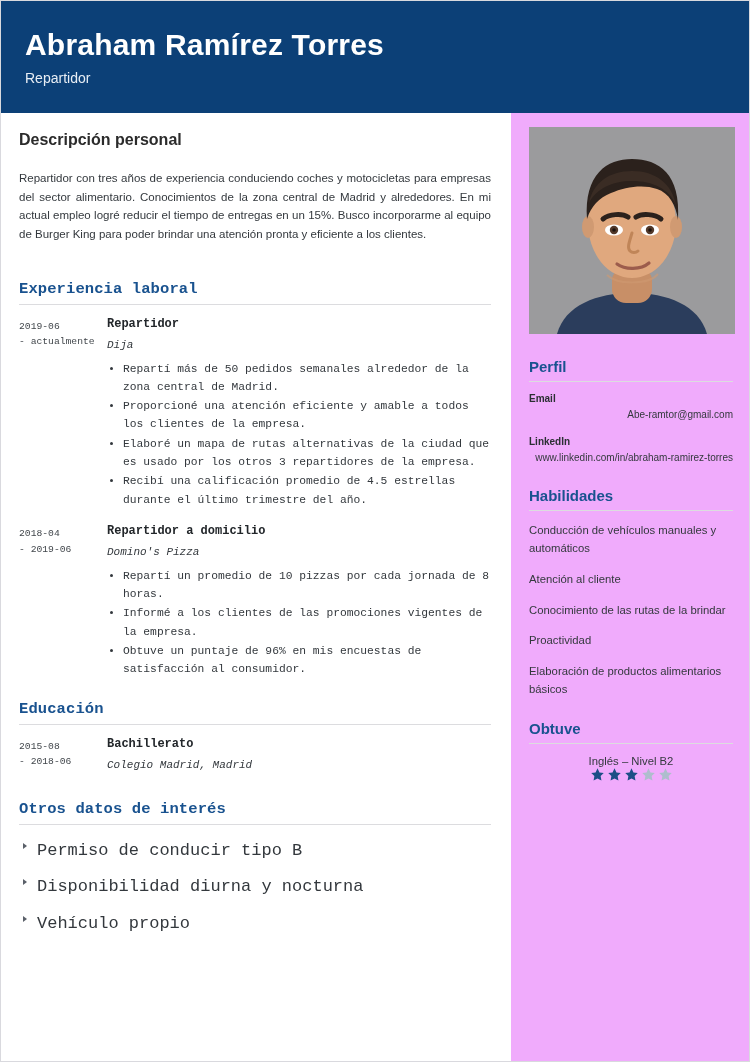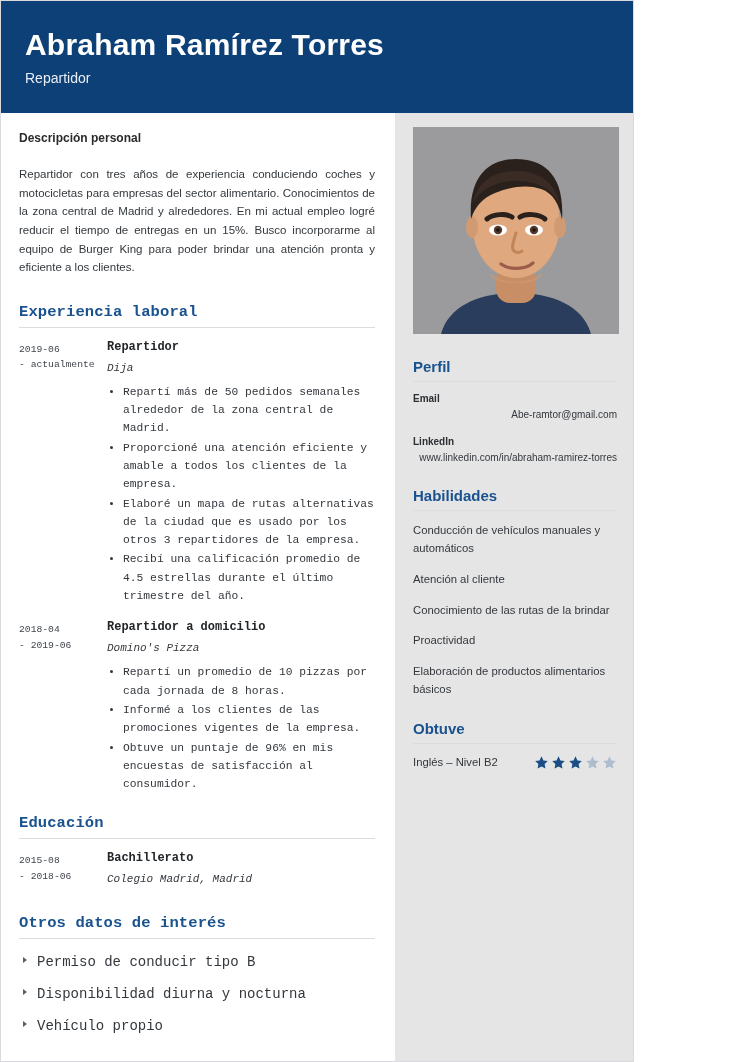--- a/index.html
+++ b/index.html
@@ -6,21 +6,21 @@
     margin: 0;
     padding: 0;
     background: #ffffff;
   }
   body {
     font-family: "Liberation Sans", sans-serif;
     -webkit-font-smoothing: antialiased;
   }
   .page {
     position: relative;
-    width: 634px;
+    width: 750px;
     height: 1062px;
     background: #ffffff;
     border: 1px solid #d9d9de;
     box-sizing: border-box;
     overflow: hidden;
   }
 
   
   .header {
     background: #0c4077;
@@ -55,37 +55,37 @@
   }
   .main-col {
     width: 510px;
     box-sizing: border-box;
     padding: 18px 20px 0 18px;
     background: #ffffff;
   }
   .side-col {
     width: 238px;
     box-sizing: border-box;
-    background: #e5e5e5;
+    background: #f0abfc;
     padding: 14px 16px 0 18px;
   }
 
   
   .subhead {
-    font-size: 12px;
+    font-size: 16px;
     font-weight: bold;
     color: #2b2b2b;
     margin: 0 0 20px 0;
   }
   .summary {
     font-size: 11.5px;
     color: #33383d;
     line-height: 1.62;
     text-align: justify;
-    margin: 0 0 26px 0;
+    margin: 0 0 36px 0;
   }
 
   .section-title {
     font-size: 15.5px;
     font-weight: bold;
     color: #19528f;
     margin: 0 0 6px 0;
     letter-spacing: 0.1px;
   }
   .section-rule {
@@ -151,21 +151,21 @@
     background: #33383d;
   }
 
   ul.sq-bullets {
     list-style: none;
     margin: 0;
     padding: 0;
   }
   ul.sq-bullets li {
     position: relative;
-    font-size: 14px;
+    font-size: 17px;
     color: #33383d;
     line-height: 1.62;
     padding-left: 18px;
     margin-bottom: 9px;
   }
   ul.sq-bullets li::before {
     content: "";
     position: absolute;
     left: 4px;
     top: 6px;
@@ -216,20 +216,21 @@
     font-size: 11.3px;
     color: #33383d;
     line-height: 1.58;
     margin: 0 0 13px 0;
   }
   .lang-row {
     display: flex;
     align-items: center;
     justify-content: space-between;
     margin-bottom: 8px;
+    flex-direction: column;
   }
   .lang-name {
     font-size: 11.3px;
     color: #33383d;
   }
   .stars { display: flex; gap: 2px; }
   .star { width: 15px; height: 15px; display: block; }
 
   
   .portrait { display: block; width: 100%; height: 100%; }

